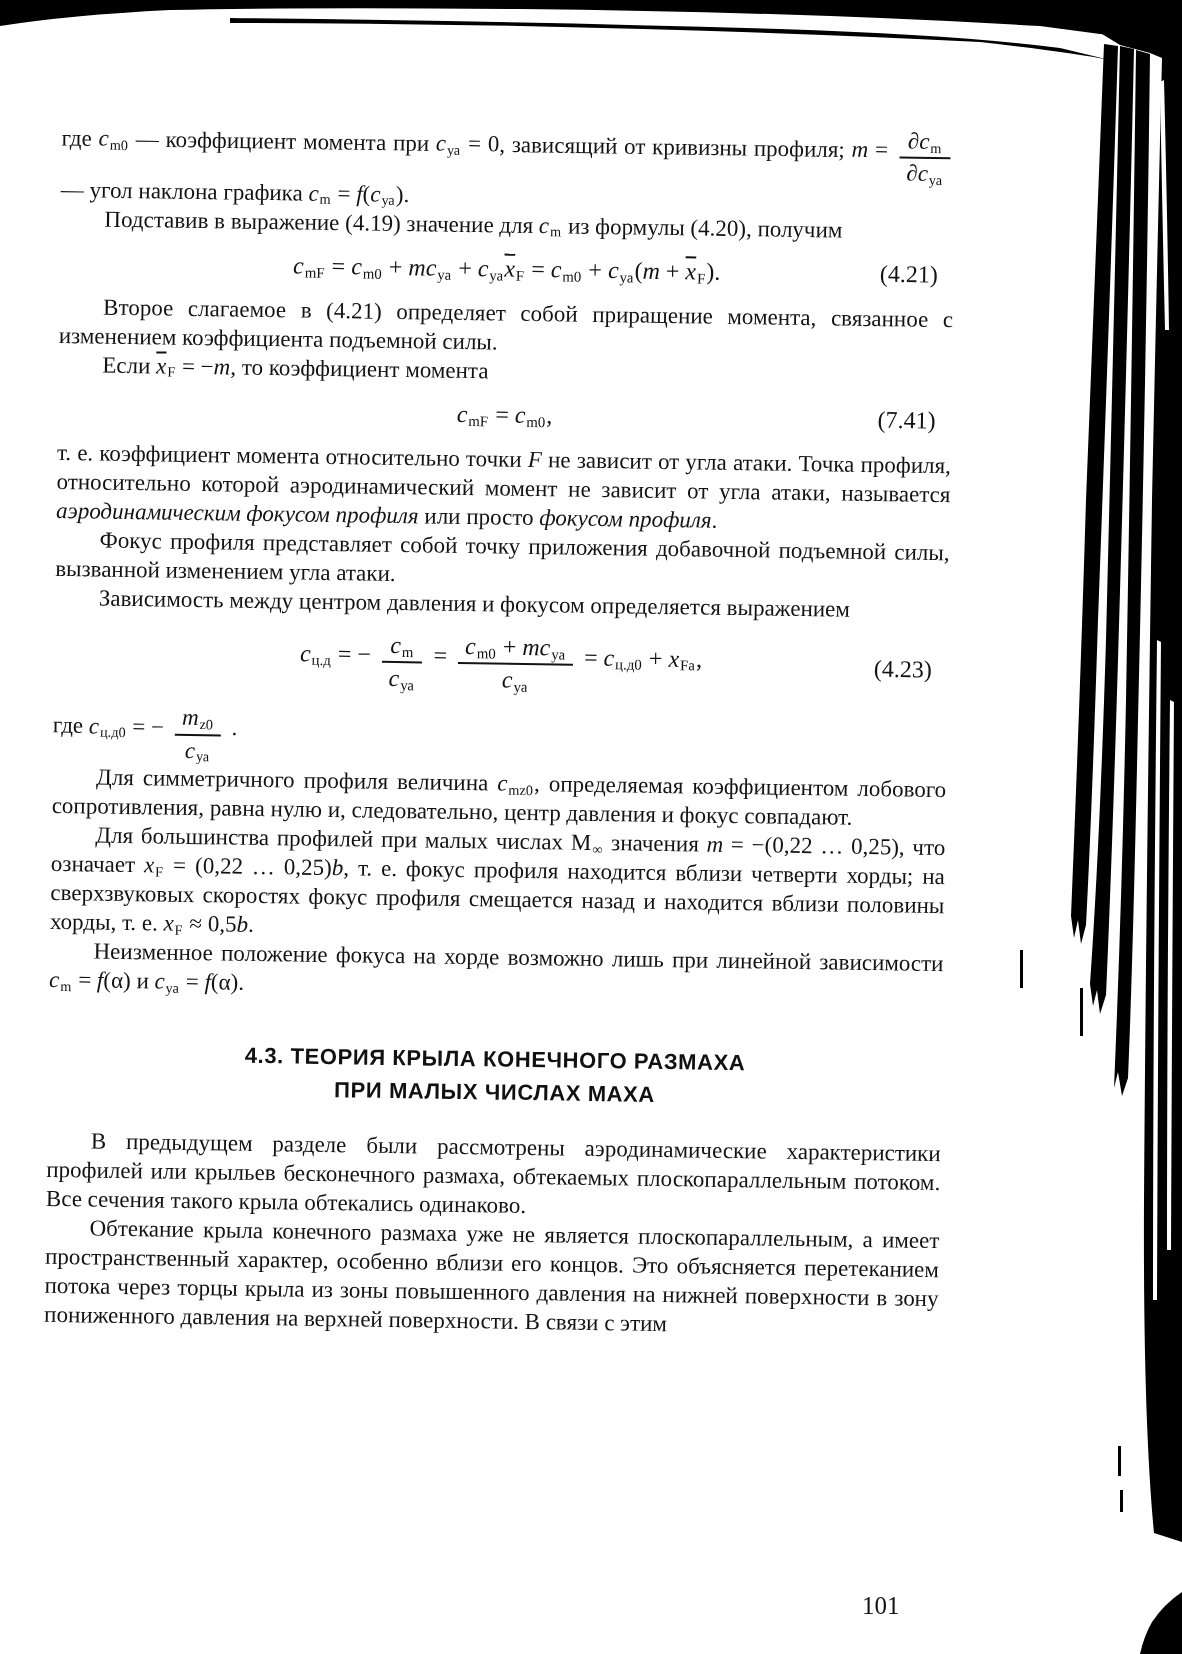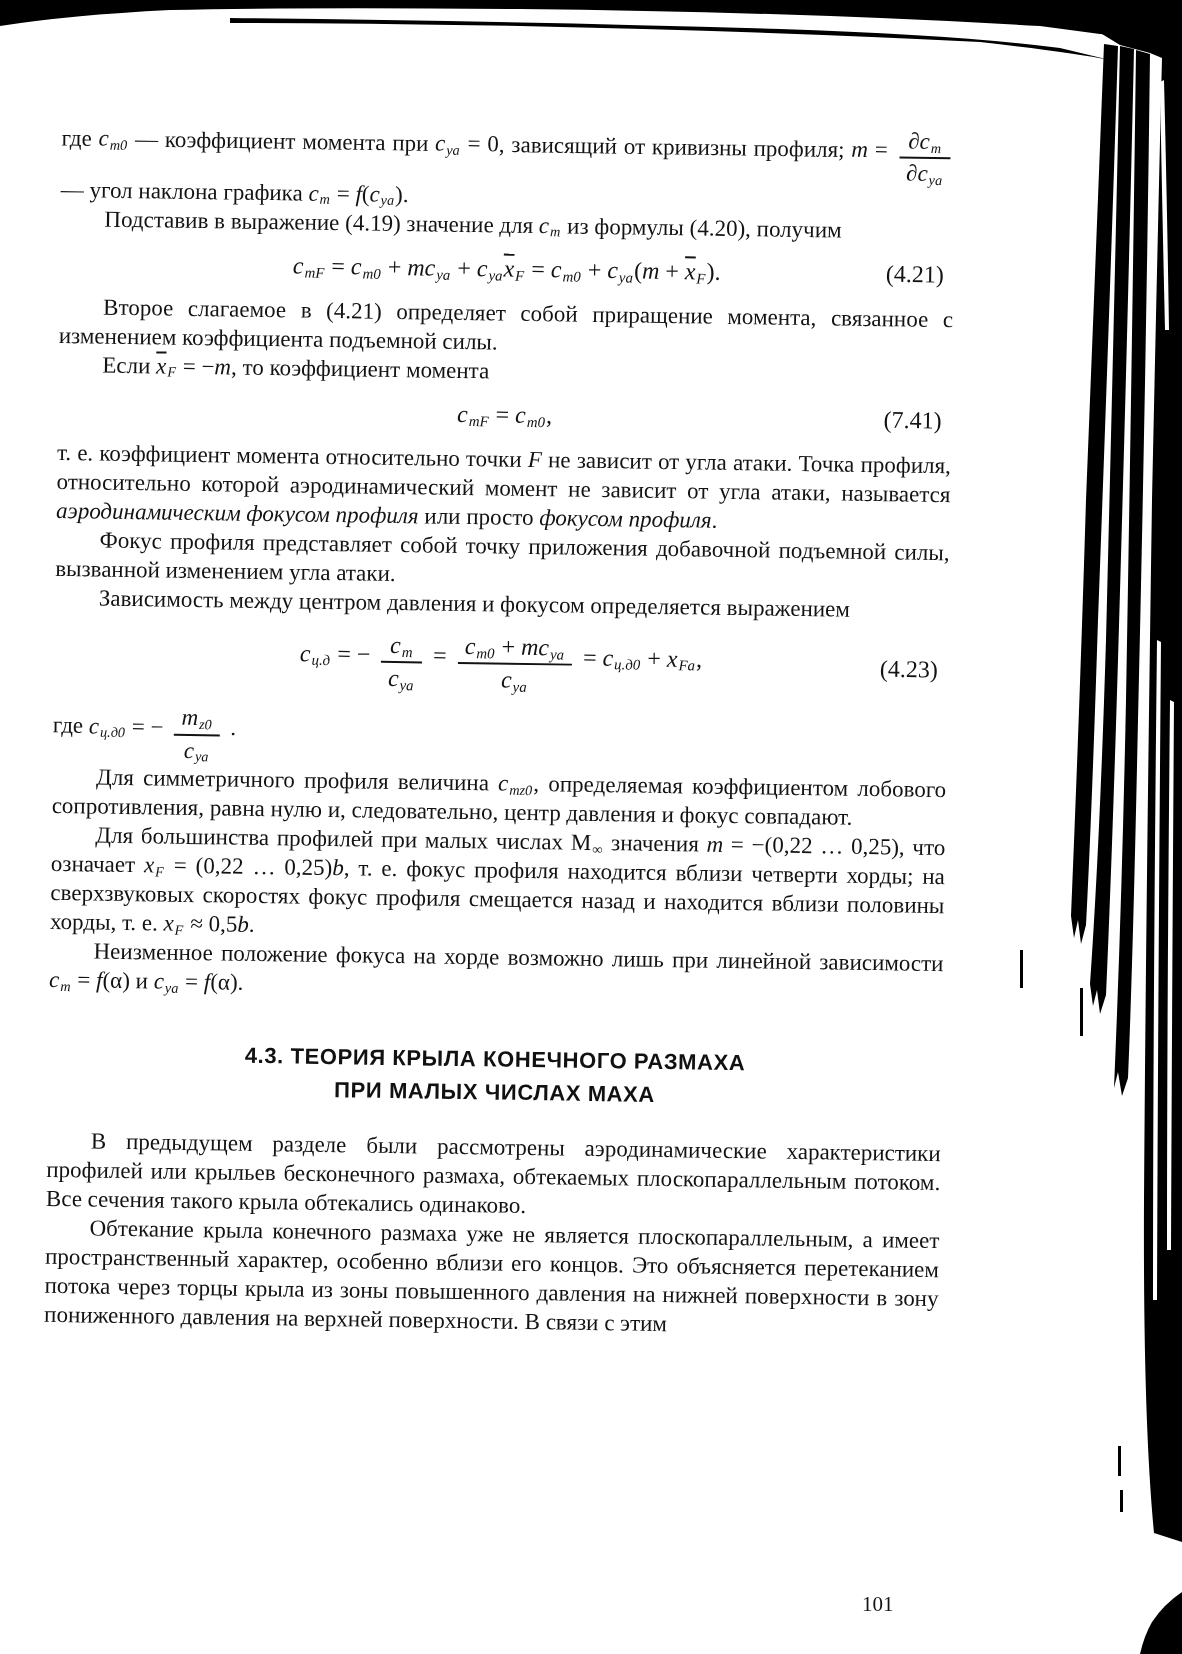--- a/index.html
+++ b/index.html
@@ -15,35 +15,35 @@
     font-family:"Liberation Serif",serif;
     font-size:23px;line-height:29px;color:#131313;
   }
   .para{margin:0;text-align:justify;}
   .para.ind{text-indent:44px;}
   .it{font-style:italic;}
   .math{white-space:nowrap;}
   .mv{font-style:italic;}
   .mv.rm{font-style:normal;}
   .mv.bar{text-decoration:overline;}
-  sub.ms{font-size:0.62em;font-style:italic;line-height:0;vertical-align:-0.25em;margin:4px 1px 0 1px;}
+  sub.ms{font-size:0.62em;line-height:0;vertical-align:-0.25em;margin:4px 1px 0 1px;}
   .mfrac{display:inline-block;vertical-align:-1.0em;text-align:center;margin:0 5px;line-height:1.15;}
   .mfrac .num{display:block;border-bottom:2px solid #131313;padding:0 7px 2px;}
   .mfrac .den{display:block;padding:2px 7px 0;}
   .eq{position:relative;text-align:center;margin:15px 0;font-size:24px;}
   .eq-body{display:inline-block;}
-  .eq-tag{position:absolute;right:10px;top:50%;transform:translateY(-50%);font-style:normal;}
+  .eq-tag{position:absolute;right:16px;top:50%;transform:translateY(-50%);font-style:normal;}
   .shead{margin:42px 0 24px;text-align:center;}
   .shead-line{
     font-family:"Liberation Sans",sans-serif;
     font-weight:bold;font-size:22px;line-height:33px;letter-spacing:0.6px;color:#111;
   }
   .pagenum{
     position:absolute;left:862px;top:1592px;z-index:3;
-    font-family:"Liberation Serif",serif;font-size:21px;color:#131313;
+    font-family:"Liberation Serif",serif;font-size:25px;color:#131313;
   }
 </style>
 </head>
 <body>
 
 <div class="sheet"></div>
 
 <div class="content">
     <p class="para">где <span class="math"><span class="mv">c</span><sub class="ms">m0</sub></span> — коэффициент момента при <span class="math"><span class="mv">c</span><sub class="ms">уа</sub><span class="mt"> = 0</span></span>, зависящий от кривизны профиля; <span class="math"><span class="mv">m</span><span class="mt"> = </span><span class="mfrac"><span class="num"><span class="mv">∂c</span><sub class="ms">m</sub></span><span class="den"><span class="mv">∂c</span><sub class="ms">уа</sub></span></span></span> — угол наклона графика <span class="math"><span class="mv">c</span><sub class="ms">m</sub><span class="mt"> = </span><span class="mv">f</span><span class="mt">(</span><span class="mv">c</span><sub class="ms">уа</sub><span class="mt">)</span></span>.</p>
     <p class="para ind">Подставив в выражение (4.19) значение для <span class="math"><span class="mv">c</span><sub class="ms">m</sub></span> из формулы (4.20), получим</p>

